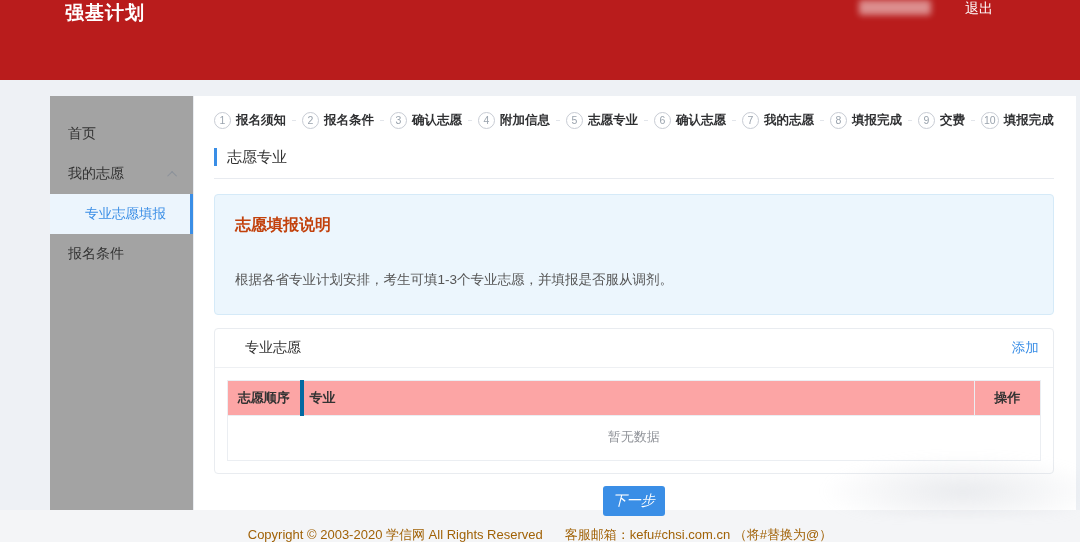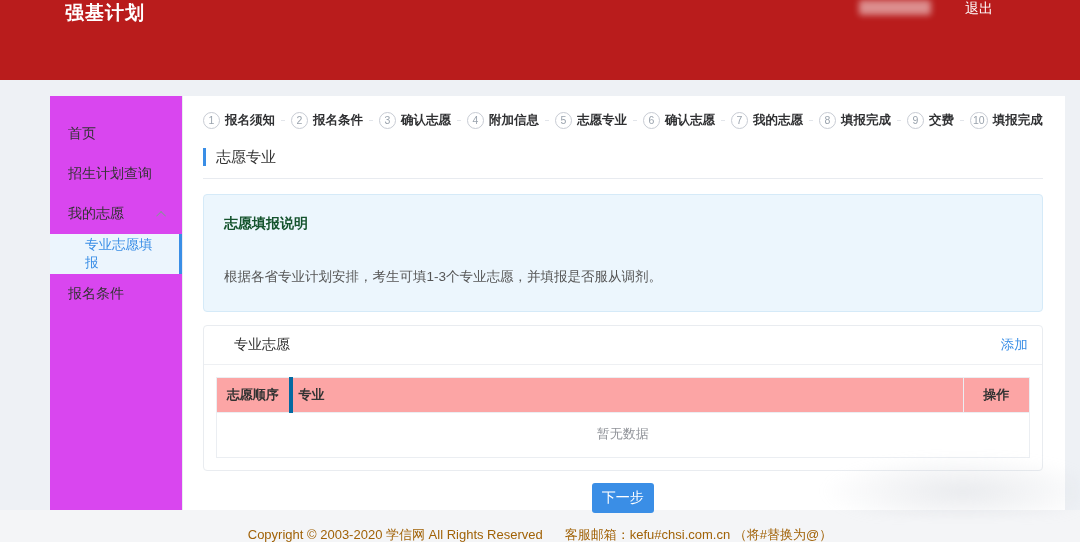--- a/index.html
+++ b/index.html
@@ -16,21 +16,21 @@
   .hdr-title { font-size:19px; font-weight:bold; letter-spacing:1px; }
   .hdr-spacer { flex:1; }
   .hdr-user {
     width:72px; height:15px; background:rgba(255,255,255,.5);
     border-radius:2px; filter:blur(3px); margin-right:34px;
   }
   .hdr-logout { font-size:14px; color:#fff; cursor:pointer; }
   
   .wrap { display:flex; margin:16px 50px 0 50px; height:414px; }
   .sidebar {
-    width:133px; background:#d946ef; border-right:1px solid #e9ecf0;
+    width:144px; background:#a3a3a3; border-right:1px solid #e9ecf0;
     padding-top:18px; flex-shrink:0;
   }
   .side-item {
     height:40px; display:flex; align-items:center; justify-content:space-between;
     padding:0 16px 0 18px; font-size:14px; color:#333; cursor:pointer;
   }
   .side-item.sub { padding-left:35px; font-size:13.5px; }
   .side-item.active {
     background:#ecf5fd; color:#3a8ee6; border-right:3px solid #3a8ee6;
     padding-right:23px;
@@ -56,21 +56,21 @@
   .sec-title {
     margin-top:18px; padding-left:10px; border-left:3px solid #3a8ee6;
     font-size:15px; color:#333; line-height:18px;
   }
   .sec-divider { height:1px; background:#e8ebf0; margin-top:12px; }
   
   .notice {
     margin-top:15px; background:#ecf6fd; border:1px solid #d5eaf8; border-radius:4px;
     padding:20px 20px 24px 20px;
   }
-  .notice-title { font-size:14px; font-weight:bold; color:#14532d; }
+  .notice-title { font-size:16px; font-weight:bold; color:#c2410c; }
   .notice-body { margin-top:34px; font-size:13.5px; color:#555; line-height:1.5; }
   
   .panel { margin-top:13px; border:1px solid #e9ecf0; border-radius:4px; }
   .panel-hd {
     display:flex; align-items:center; justify-content:space-between;
     padding:10px 14px; border-bottom:1px solid #eef0f3;
   }
   .panel-title { font-size:14px; color:#333;margin-left:16px; }
   .add-link { font-size:13.5px; color:#3a8ee6; cursor:pointer; }
   .panel-bd { padding:12px; }
@@ -83,20 +83,21 @@
   th.col-major { text-align:left; padding-left:16px; border-left:4px solid #0369a1; }
   th.col-action { width:66px; text-align:center; border-left:1px solid #ebeef2; }
   table.vol thead tr { border-bottom:1px solid #ebeef2; }
   td.empty { text-align:center; padding:12px 0 14px 0; font-size:13px; color:#909399; }
   
   .btn-row { display:flex; justify-content:center; margin-top:12px; }
   .next-btn {
     background:#3a8ee6; color:#fff; border:none; border-radius:3px;
     font-size:14px; padding:6px 10px; min-width:60px; cursor:pointer;
     font-family:inherit;
+    font-style:italic;
   }
   
   .footer {
     height:50px; background:#f4f5f7; display:flex; align-items:center;
     justify-content:center; gap:22px; font-size:13px; color:#a16207;
   }
   .smudge {
     position:absolute; right:0; bottom:26px; width:260px; height:62px;
     background:radial-gradient(ellipse at 55% 60%, rgba(198,202,210,.38), rgba(198,202,210,0) 70%);
     filter:blur(5px); pointer-events:none;
@@ -110,23 +111,20 @@
   <div class="hdr-spacer"></div>
   <div class="hdr-user"></div>
   <div class="hdr-logout">退出</div>
 </div>
 
 <div class="wrap">
 
   <div class="sidebar">
       <div class="side-item">
         <span>首页</span>
-      </div>
-      <div class="side-item">
-        <span>招生计划查询</span>
       </div>
       <div class="side-item">
         <span>我的志愿</span>
         <span class="chev"></span>
       </div>
       <div class="side-item sub active">
         <span>专业志愿填报</span>
       </div>
       <div class="side-item">
         <span>报名条件</span>

